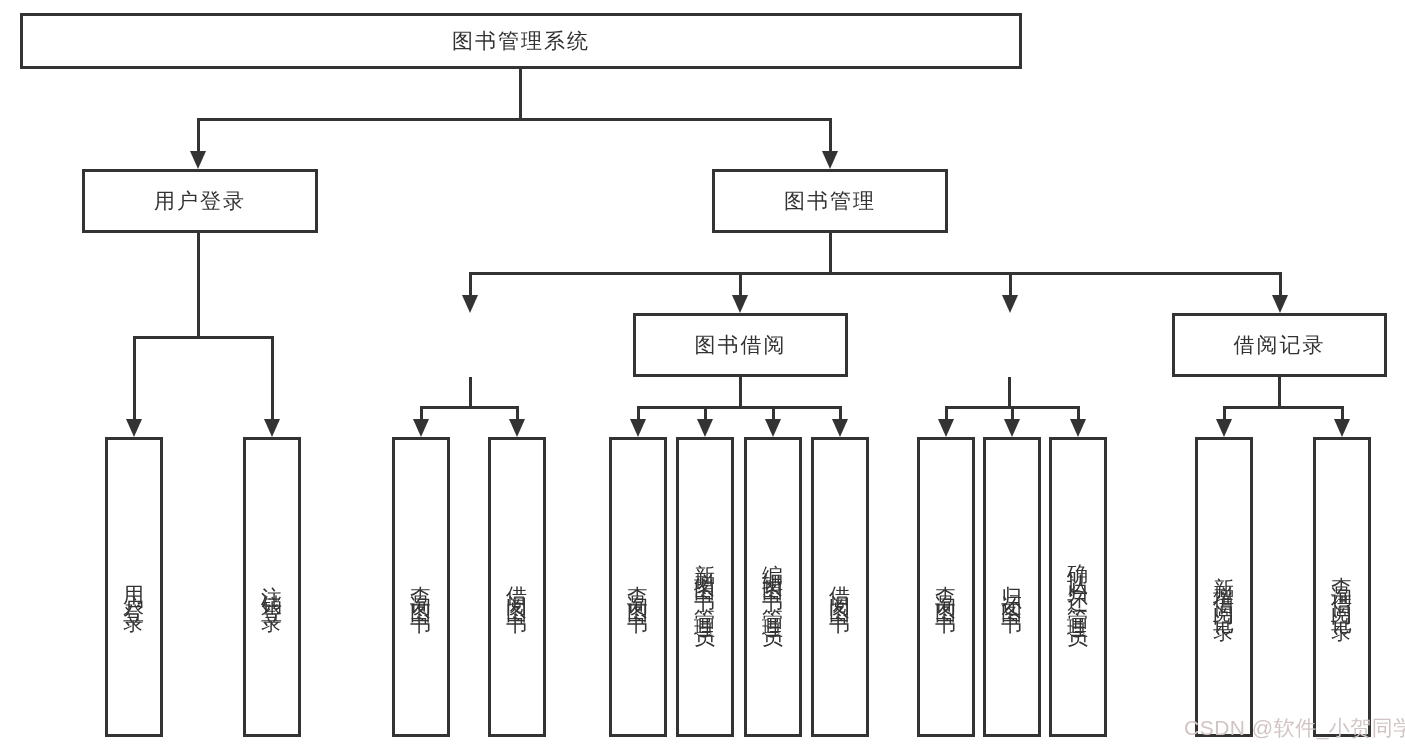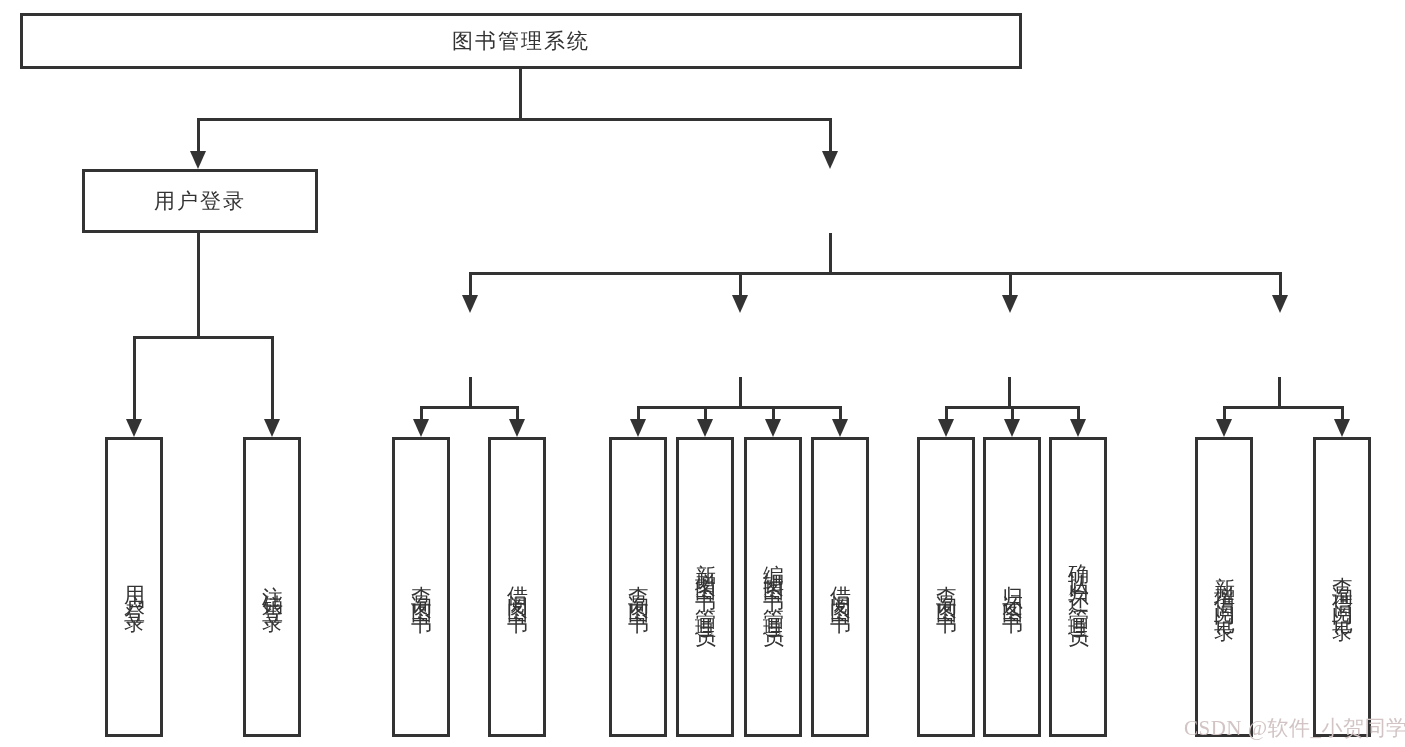--- a/index.html
+++ b/index.html
@@ -1,21 +1,21 @@
 <!DOCTYPE html>
 <html><head>
 <meta charset="utf-8">
 <style>
   html, body { margin: 0; padding: 0; background: #ffffff; }
   #canvas {
     position: relative;
     width: 1405px;
     height: 747px;
     background: #ffffff;
-    font-family: Liberation Serif, serif;
+    font-family: Liberation Sans, sans-serif;
     color: #333333;
     overflow: hidden;
   }
   .node {
     position: absolute;
     box-sizing: border-box;
     border: 3px solid #333333;
     background: #ffffff;
     display: flex;
     align-items: center;
@@ -122,21 +122,30 @@
   <div class="vline" style="left:1340.5px; top:406px; height:14px;"></div>
   <div class="ah" style="left:1334px; top:419px;"></div>
 
   <div class="node" style="left:20px; top:13px; width:1002px; height:56px;">
     <span>图书管理系统</span>
   </div>
 
   <div class="node" style="left:82px; top:169px; width:236px; height:64px;">
     <span>用户登录</span>
   </div>
+  <div class="node" style="left:712px; top:169px; width:236px; height:64px;">
+    <span>图书管理</span>
+  </div>
 
+  <div class="node" style="left:633px; top:313px; width:215px; height:64px;">
+    <span>图书借阅</span>
+  </div>
+  <div class="node" style="left:1172px; top:313px; width:215px; height:64px;">
+    <span>借阅记录</span>
+  </div>
 
   <div class="vnode" style="left:105px; top:437px; width:58px; height:300px;">
     <span>用户登录</span>
   </div>
   <div class="vnode" style="left:243px; top:437px; width:58px; height:300px;">
     <span>注销登录</span>
   </div>
 
   <div class="vnode" style="left:392px; top:437px; width:58px; height:300px;">
     <span>查询图书</span>

